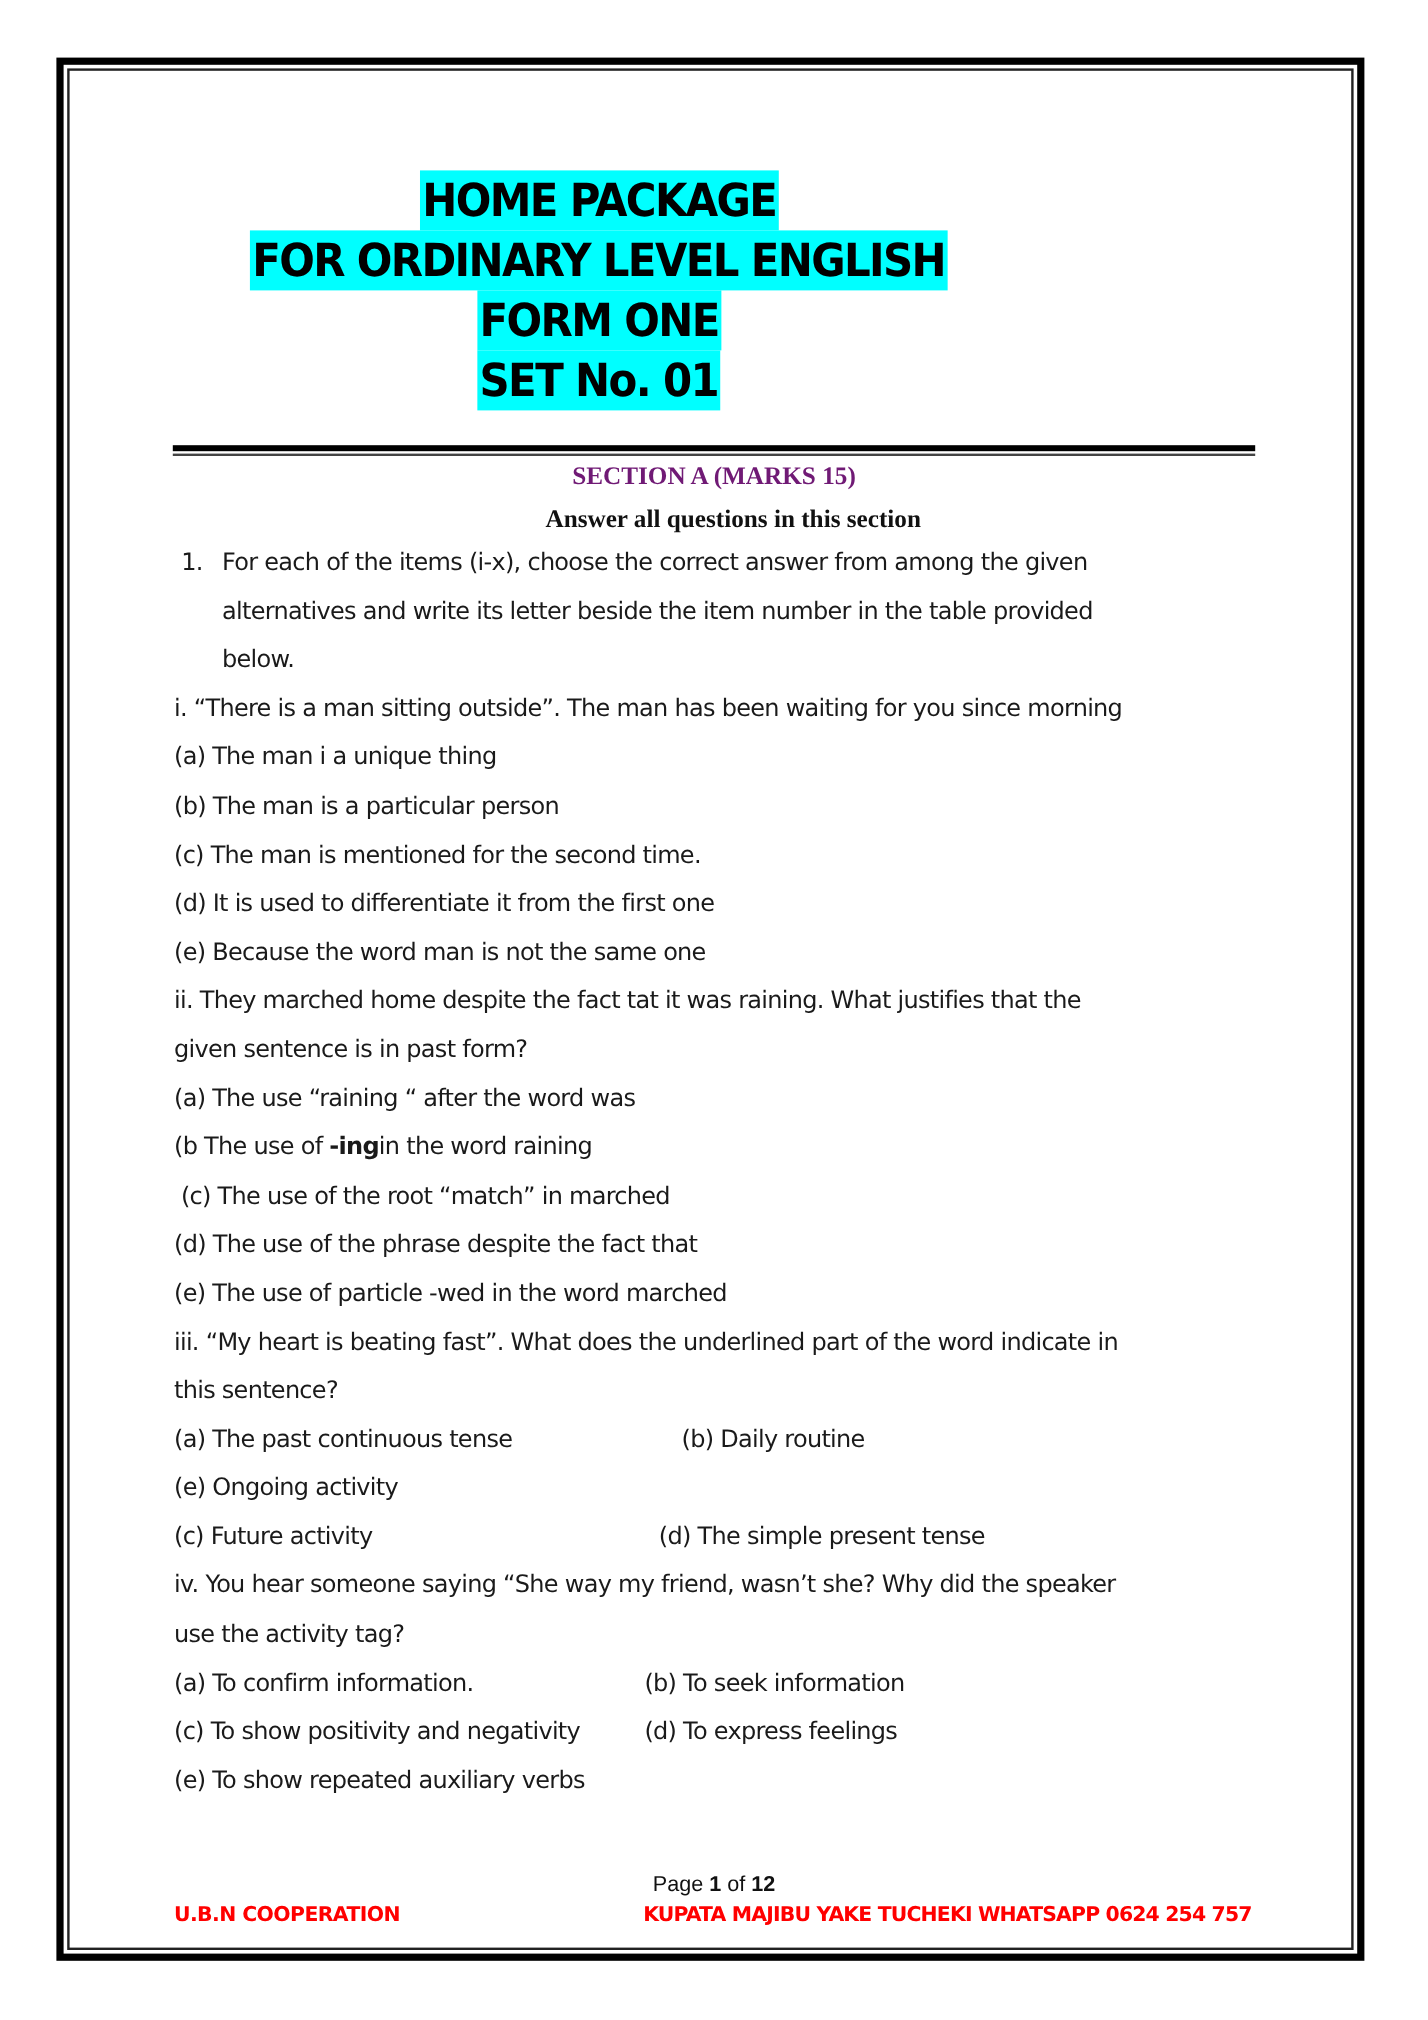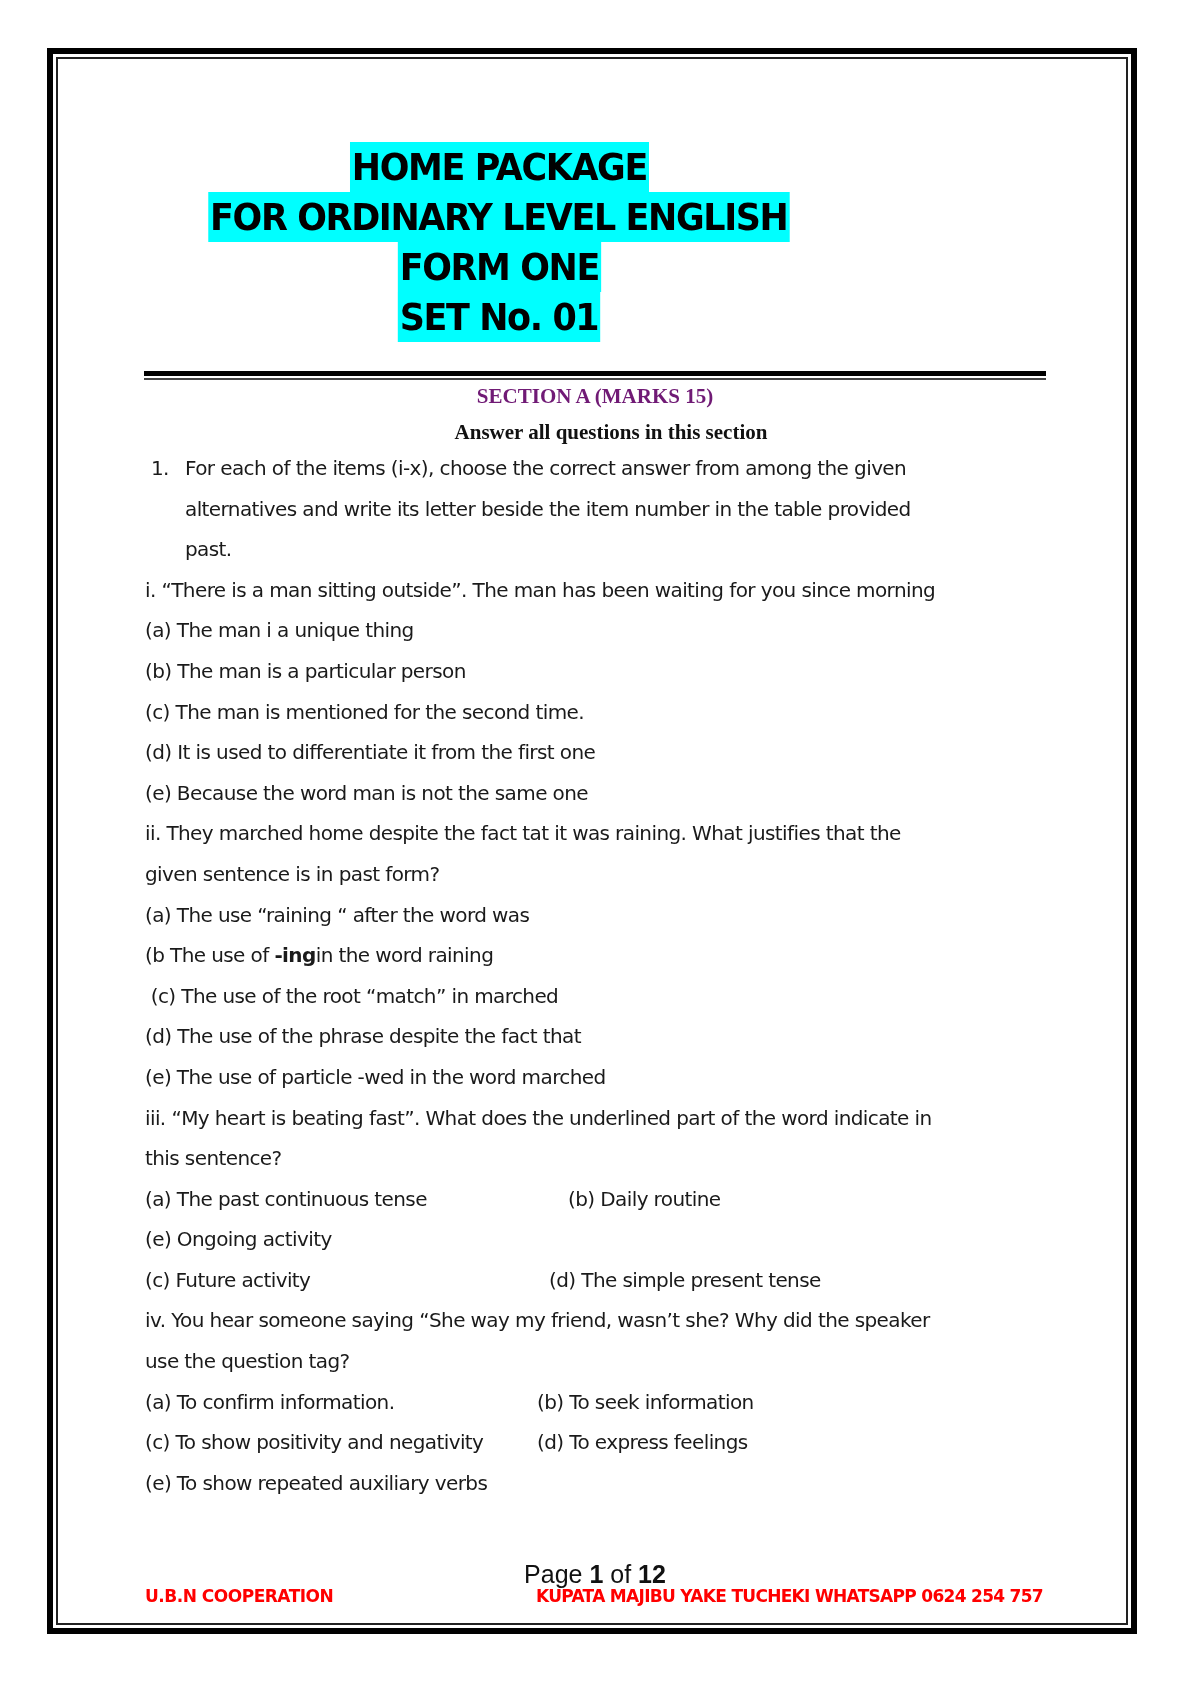--- a/index.html
+++ b/index.html
@@ -21,21 +21,21 @@
 
   .body-text { position: absolute; left: 145px; top: 448px; width: 900px; font-family: "DejaVu Sans", sans-serif; font-size: 20px; color: #1a1a1a; }
   .line { height: 40.6px; line-height: 40.6px; white-space: nowrap; letter-spacing: -0.6px; }
   .instr { display: flex; }
   .instr .num { width: 40px; padding-left: 6px; box-sizing: border-box; }
   .indent { padding-left: 40px; }
   .cols { position: relative; }
   .cols .col2 { position: absolute; top: 0; }
   b.em { font-weight: bold; }
 
-  .footer-page { position: absolute; left: 0; width: 1190px; top: 1560px; text-align: center; font-family: "Liberation Sans", sans-serif; font-size: 25px; color: #111; }
+  .footer-page { position: absolute; left: 0; width: 1190px; top: 1560px; text-align: center; font-family: "Liberation Sans", sans-serif; font-size: 18px; color: #111; }
   .footer-page b { font-weight: bold; }
   .footer-left { position: absolute; left: 145px; top: 1586px; font-family: "DejaVu Sans", sans-serif; font-weight: bold; font-size: 17px; color: #ff0000; letter-spacing: -0.5px; }
   .footer-right { position: absolute; right: 147px; top: 1586px; font-family: "DejaVu Sans", sans-serif; font-weight: bold; font-size: 17px; color: #ff0000; letter-spacing: -0.7px; }
 </style>
 </head>
 <body>
 
 <div class="border-outer"></div>
 <div class="border-inner"></div>
 
@@ -55,21 +55,21 @@
 <div class="section-title">SECTION A (MARKS 15)</div>
 <div class="section-sub">Answer all questions in this section</div>
 
 <div class="body-text">
 
   <div class="line instr">
     <span class="num">1.</span>
     <span>For each of the items (i-x), choose the correct answer from among the given</span>
   </div>
   <div class="line indent">alternatives and write its letter beside the item number in the table provided</div>
-  <div class="line indent">past.</div>
+  <div class="line indent">below.</div>
 
   <div class="line">i. “There is a man sitting outside”. The man has been waiting for you since morning</div>
   <div class="line">(a) The man i a unique thing</div>
   <div class="line">(b) The man is a particular person</div>
   <div class="line">(c) The man is mentioned for the second time.</div>
   <div class="line">(d) It is used to differentiate it from the first one</div>
   <div class="line">(e) Because the word man is not the same one</div>
 
   <div class="line">ii. They marched home despite the fact tat it was raining. What justifies that the</div>
   <div class="line">given sentence is in past form?</div>
@@ -85,21 +85,21 @@
     <span>(a) The past continuous tense</span>
     <span class="col2" style="left: 423px;">(b) Daily routine</span>
   </div>
   <div class="line">(e) Ongoing activity</div>
   <div class="line cols">
     <span>(c) Future activity</span>
     <span class="col2" style="left: 404px;">(d) The simple present tense</span>
   </div>
 
   <div class="line">iv. You hear someone saying “She way my friend, wasn’t she? Why did the speaker</div>
-  <div class="line">use the question tag?</div>
+  <div class="line">use the activity tag?</div>
   <div class="line cols">
     <span>(a) To confirm information.</span>
     <span class="col2" style="left: 392px;">(b) To seek information</span>
   </div>
   <div class="line cols">
     <span>(c) To show positivity and negativity</span>
     <span class="col2" style="left: 392px;">(d) To express feelings</span>
   </div>
   <div class="line">(e) To show repeated auxiliary verbs</div>
 </div>

